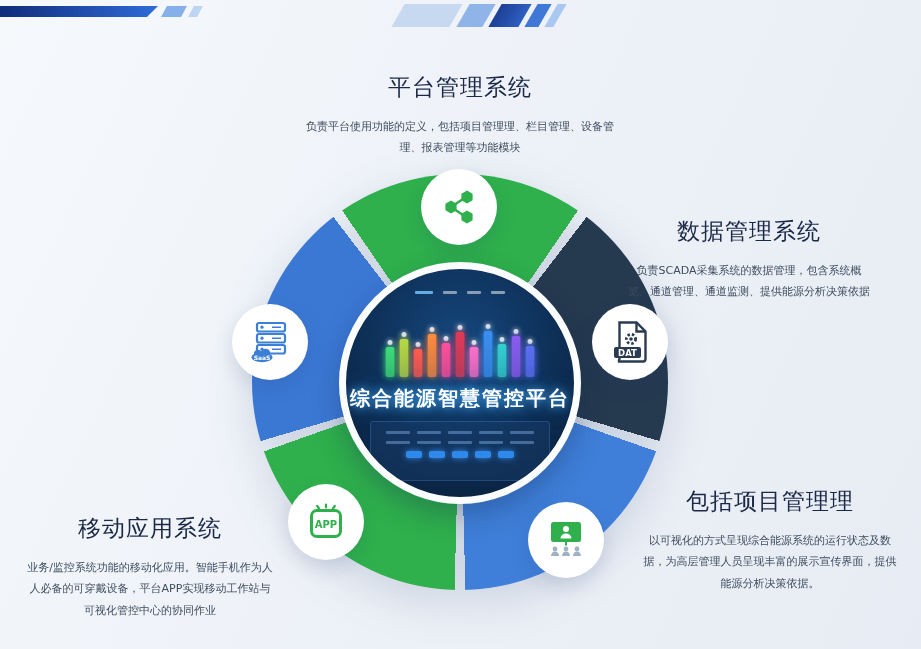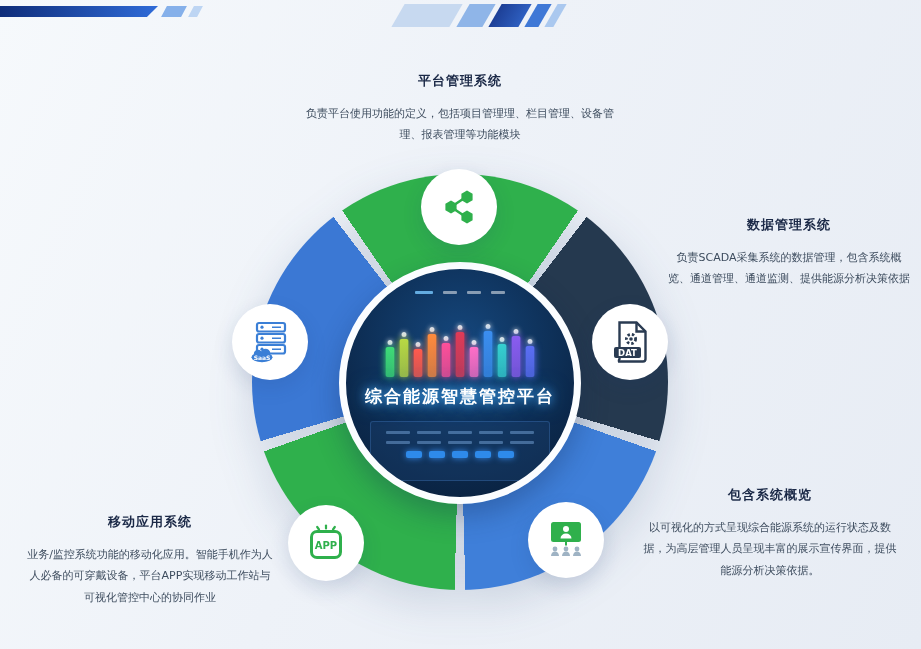--- a/index.html
+++ b/index.html
@@ -50,47 +50,47 @@
   .mini-nav{position:absolute;top:22px;left:0;right:0;display:flex;justify-content:center;gap:10px;}
   .mini-nav i{display:block;width:14px;height:3px;background:rgba(255,255,255,.5);border-radius:1px;}
   .mini-nav i:first-child{width:18px;background:rgba(120,200,255,.8);}
   .bars-row{position:absolute;top:56px;left:50%;transform:translateX(-50%);height:52px;
     display:flex;align-items:flex-end;gap:5px;}
   .bar-wrap{display:flex;flex-direction:column;align-items:center;justify-content:flex-end;}
   .bar-cap{width:5px;height:5px;border-radius:50%;background:rgba(255,255,255,.85);
     margin-bottom:2px;box-shadow:0 0 5px rgba(255,255,255,.9);}
   .bar{display:block;width:9px;border-radius:2px;}
   .center-title{position:absolute;top:116px;left:0;right:0;text-align:center;color:#fff;
-    font-size:17px;font-weight:bold;letter-spacing:2px;
+    font-size:20px;font-weight:bold;letter-spacing:2px;
     text-shadow:0 0 10px rgba(70,175,255,.95),0 0 20px rgba(70,175,255,.55);}
   .panel{position:absolute;top:152px;left:24px;right:24px;height:60px;border-radius:3px;
     background:rgba(30,70,120,.32);border:1px solid rgba(100,170,255,.22);padding-top:2px;}
   .prow{display:flex;justify-content:center;gap:7px;margin-top:7px;}
   .prow i{display:block;width:24px;height:3px;background:rgba(150,200,255,.38);border-radius:1px;}
   .prow.chips i{width:16px;height:7px;background:#2e8aea;border-radius:2px;
     box-shadow:0 0 6px rgba(60,150,255,.85);}
 
   
   .node{position:absolute;width:76px;height:76px;border-radius:50%;background:#fff;z-index:4;
     display:flex;align-items:center;justify-content:center;
     box-shadow:0 8px 20px rgba(30,60,110,.14);}
   .node-share{left:421px;top:169px;color:var(--icon-green);}
   .node-dat{left:592px;top:304px;color:var(--icon-navy);}
   .node-present{left:528px;top:502px;color:var(--icon-green);}
-  .node-app{left:288px;top:505px;color:var(--icon-green);}
+  .node-app{left:288px;top:484px;color:var(--icon-green);}
   .node-saas{left:232px;top:304px;color:var(--icon-blue);}
   svg text{font-family:"DejaVu Sans","Liberation Sans",sans-serif;}
 
   
   .sect{position:absolute;text-align:center;z-index:2;}
-  .sect h3{font-size:13px;font-weight:bold;color:var(--title-text);letter-spacing:1px;margin-bottom:13px;}
+  .sect h3{font-size:23px;font-weight:normal;color:var(--title-text);letter-spacing:1px;margin-bottom:13px;}
   .sect p{font-size:11px;line-height:1.95;color:var(--body-text);}
   .sect-top{left:298px;top:72px;width:324px;}
   .sect-left{left:33px;top:203px;width:234px;}
-  .sect-right{left:668px;top:216px;width:242px;}
+  .sect-right{left:628px;top:216px;width:242px;}
   .sect-bl{left:25px;top:486px;width:250px;margin-top:27px;}
   .sect-br{left:642px;top:486px;width:256px;}
 </style>
 </head>
 <body>
 
 <div class="stage">
 
   <div class="deco deco-tl-bar"></div>
   <div class="deco deco-tl-a"></div>
@@ -271,17 +271,17 @@
     <h3>数据管理系统</h3>
     <p>负责SCADA采集系统的数据管理，包含系统概览、通道管理、通道监测、提供能源分析决策依据</p>
   </section>
 
   <section class="sect sect-bl">
     <h3>移动应用系统</h3>
     <p>业务/监控系统功能的移动化应用。智能手机作为人人必备的可穿戴设备，平台APP实现移动工作站与可视化管控中心的协同作业</p>
   </section>
 
   <section class="sect sect-br">
-    <h3>包含系统概览</h3>
+    <h3>包括项目管理理</h3>
     <p>以可视化的方式呈现综合能源系统的运行状态及数据，为高层管理人员呈现丰富的展示宣传界面，提供能源分析决策依据。</p>
   </section>
 
 </div>
 
 </body></html>

